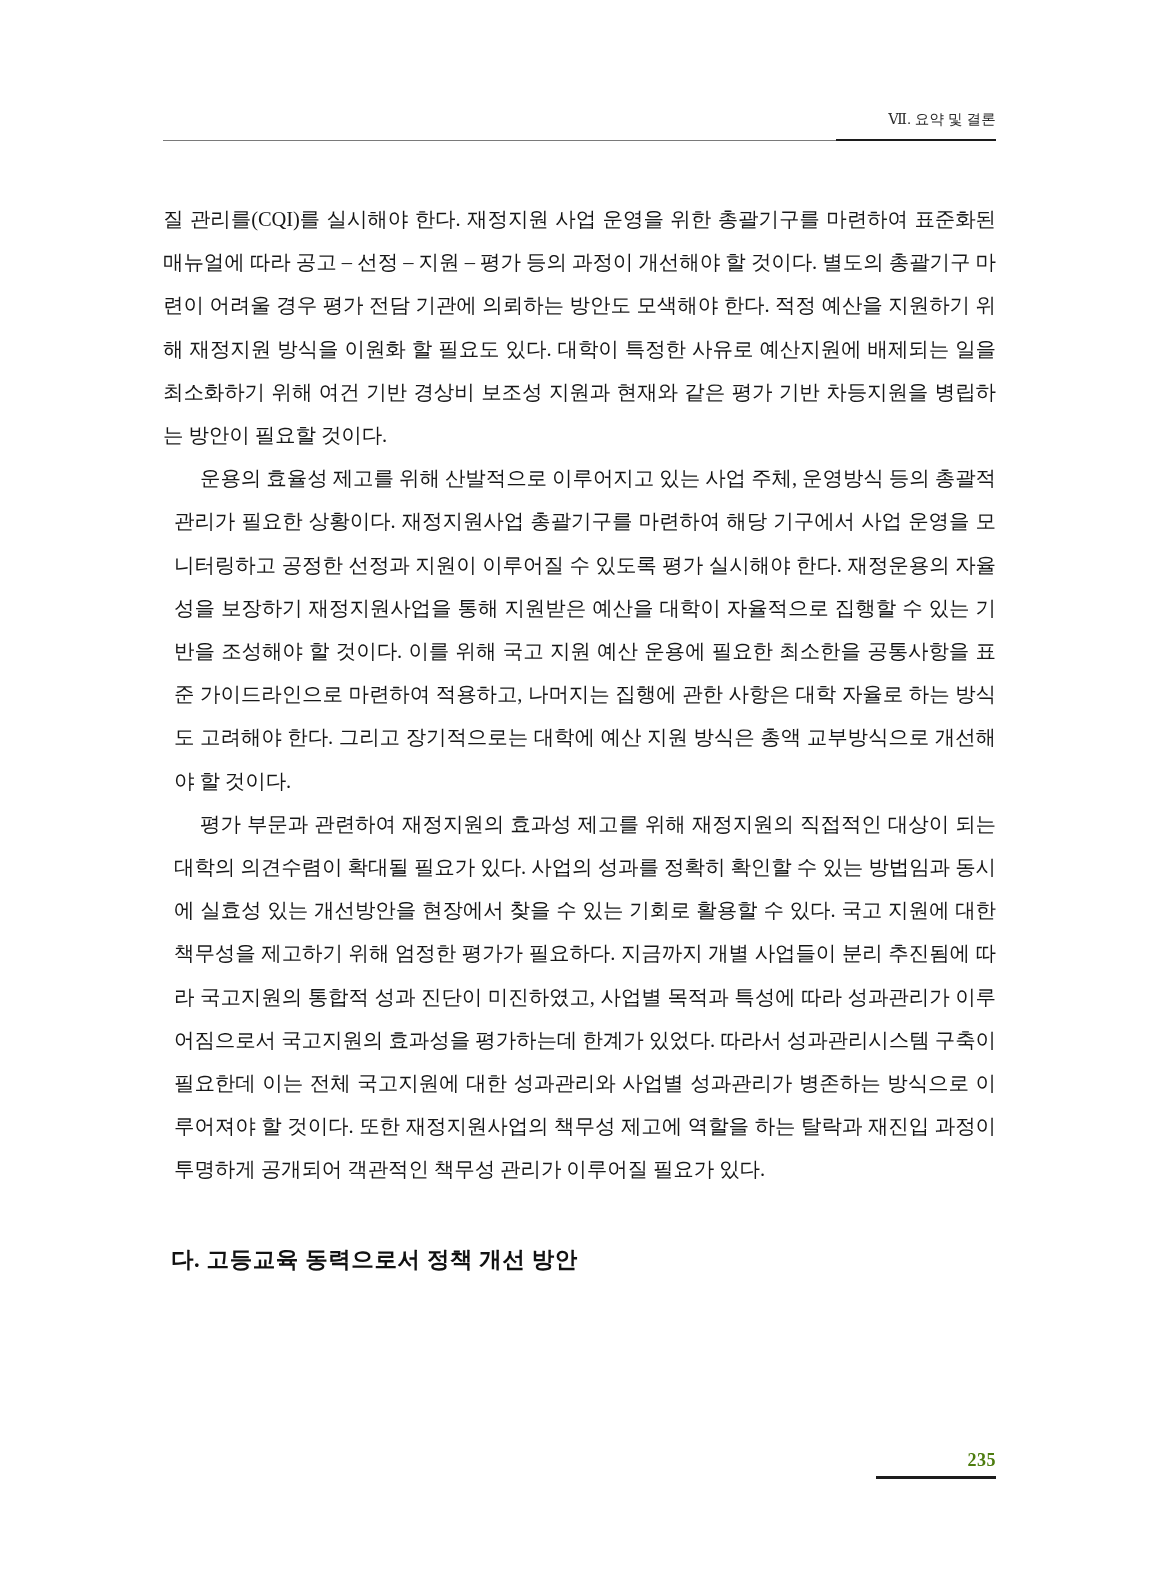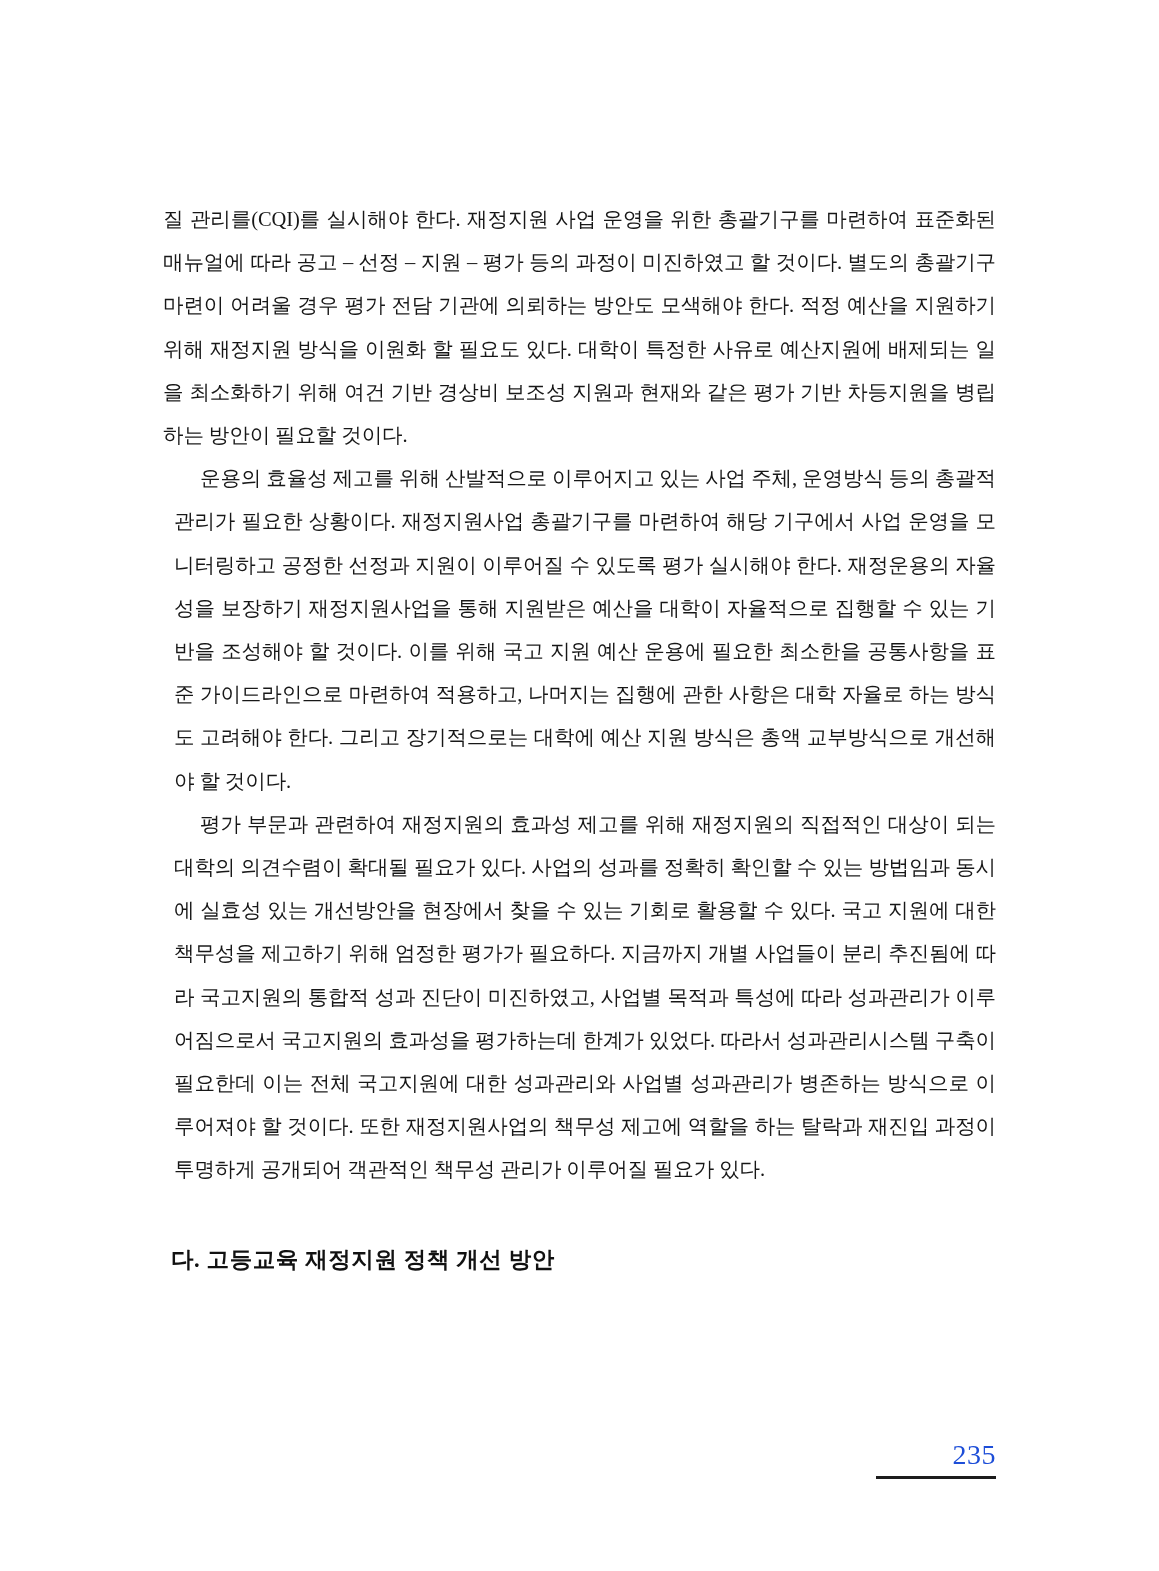--- a/index.html
+++ b/index.html
@@ -95,47 +95,52 @@
 
   
   .folio {
     position: absolute;
     right: 163px;
     bottom: 92px;
     width: 120px;
     text-align: right;
   }
   .folio-num {
-    font-size: 28px;
-    font-weight: normal;
-    color: #1d4ed8;
+    font-size: 18px;
+    font-weight: bold;
+    color: #4d7c0f;
     letter-spacing: 0.5px;
     display: block;
     line-height: 1;
   }
   .folio-rule {
     margin-top: 7px;
     height: 0;
     border-top: 3px solid #1c1c1c;
   }
 </style>
 </head>
 <body>
 
 <div class="page">
 
+  <div class="header">
+    <div class="header-text">Ⅶ. 요약 및 결론</div>
+    <div class="header-rule"></div>
+    <div class="header-rule-dark"></div>
+  </div>
 
   <div class="content">
 
-    <p class="para">질 관리를(CQI)를 실시해야 한다. 재정지원 사업 운영을 위한 총괄기구를 마련하여 표준화된 매뉴얼에 따라 공고 – 선정 – 지원 – 평가 등의 과정이 미진하였고 할 것이다. 별도의 총괄기구 마련이 어려울 경우 평가 전담 기관에 의뢰하는 방안도 모색해야 한다. 적정 예산을 지원하기 위해 재정지원 방식을 이원화 할 필요도 있다. 대학이 특정한 사유로 예산지원에 배제되는 일을 최소화하기 위해 여건 기반 경상비 보조성 지원과 현재와 같은 평가 기반 차등지원을 병립하는 방안이 필요할 것이다.</p>
+    <p class="para">질 관리를(CQI)를 실시해야 한다. 재정지원 사업 운영을 위한 총괄기구를 마련하여 표준화된 매뉴얼에 따라 공고 – 선정 – 지원 – 평가 등의 과정이 개선해야 할 것이다. 별도의 총괄기구 마련이 어려울 경우 평가 전담 기관에 의뢰하는 방안도 모색해야 한다. 적정 예산을 지원하기 위해 재정지원 방식을 이원화 할 필요도 있다. 대학이 특정한 사유로 예산지원에 배제되는 일을 최소화하기 위해 여건 기반 경상비 보조성 지원과 현재와 같은 평가 기반 차등지원을 병립하는 방안이 필요할 것이다.</p>
     <p class="para indent">운용의 효율성 제고를 위해 산발적으로 이루어지고 있는 사업 주체, 운영방식 등의 총괄적 관리가 필요한 상황이다. 재정지원사업 총괄기구를 마련하여 해당 기구에서 사업 운영을 모니터링하고 공정한 선정과 지원이 이루어질 수 있도록 평가 실시해야 한다. 재정운용의 자율성을 보장하기 재정지원사업을 통해 지원받은 예산을 대학이 자율적으로 집행할 수 있는 기반을 조성해야 할 것이다. 이를 위해 국고 지원 예산 운용에 필요한 최소한을 공통사항을 표준 가이드라인으로 마련하여 적용하고, 나머지는 집행에 관한 사항은 대학 자율로 하는 방식도 고려해야 한다. 그리고 장기적으로는 대학에 예산 지원 방식은 총액 교부방식으로 개선해야 할 것이다.</p>
     <p class="para indent">평가 부문과 관련하여 재정지원의 효과성 제고를 위해 재정지원의 직접적인 대상이 되는 대학의 의견수렴이 확대될 필요가 있다. 사업의 성과를 정확히 확인할 수 있는 방법임과 동시에 실효성 있는 개선방안을 현장에서 찾을 수 있는 기회로 활용할 수 있다. 국고 지원에 대한 책무성을 제고하기 위해 엄정한 평가가 필요하다. 지금까지 개별 사업들이 분리 추진됨에 따라 국고지원의 통합적 성과 진단이 미진하였고, 사업별 목적과 특성에 따라 성과관리가 이루어짐으로서 국고지원의 효과성을 평가하는데 한계가 있었다. 따라서 성과관리시스템 구축이 필요한데 이는 전체 국고지원에 대한 성과관리와 사업별 성과관리가 병존하는 방식으로 이루어져야 할 것이다. 또한 재정지원사업의 책무성 제고에 역할을 하는 탈락과 재진입 과정이 투명하게 공개되어 객관적인 책무성 관리가 이루어질 필요가 있다.</p>
 
     <div class="heading-wrap">
-      <h2 class="section-heading">다. 고등교육 재정지원 정책 개선 방안</h2>
+      <h2 class="section-heading">다. 고등교육 동력으로서 정책 개선 방안</h2>
     </div>
 
 
   </div>
 
   <div class="folio">
     <span class="folio-num">235</span>
     <div class="folio-rule"></div>
   </div>
 

